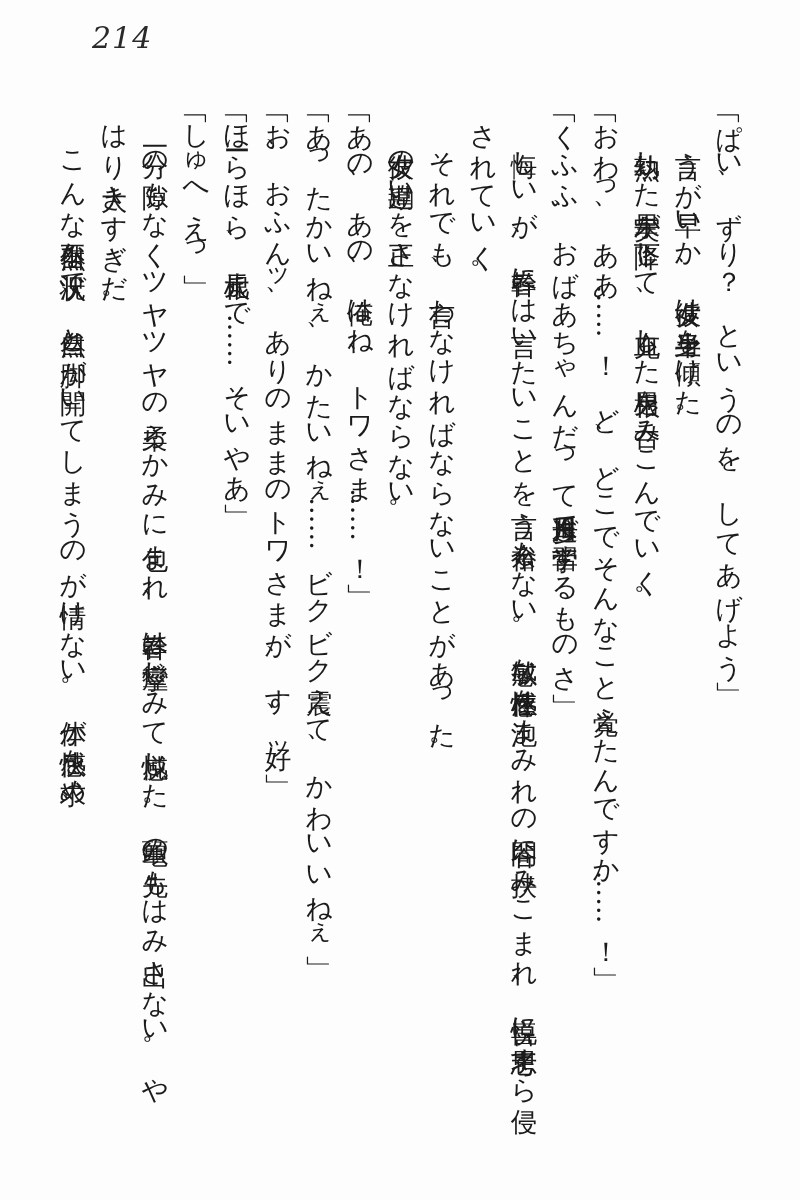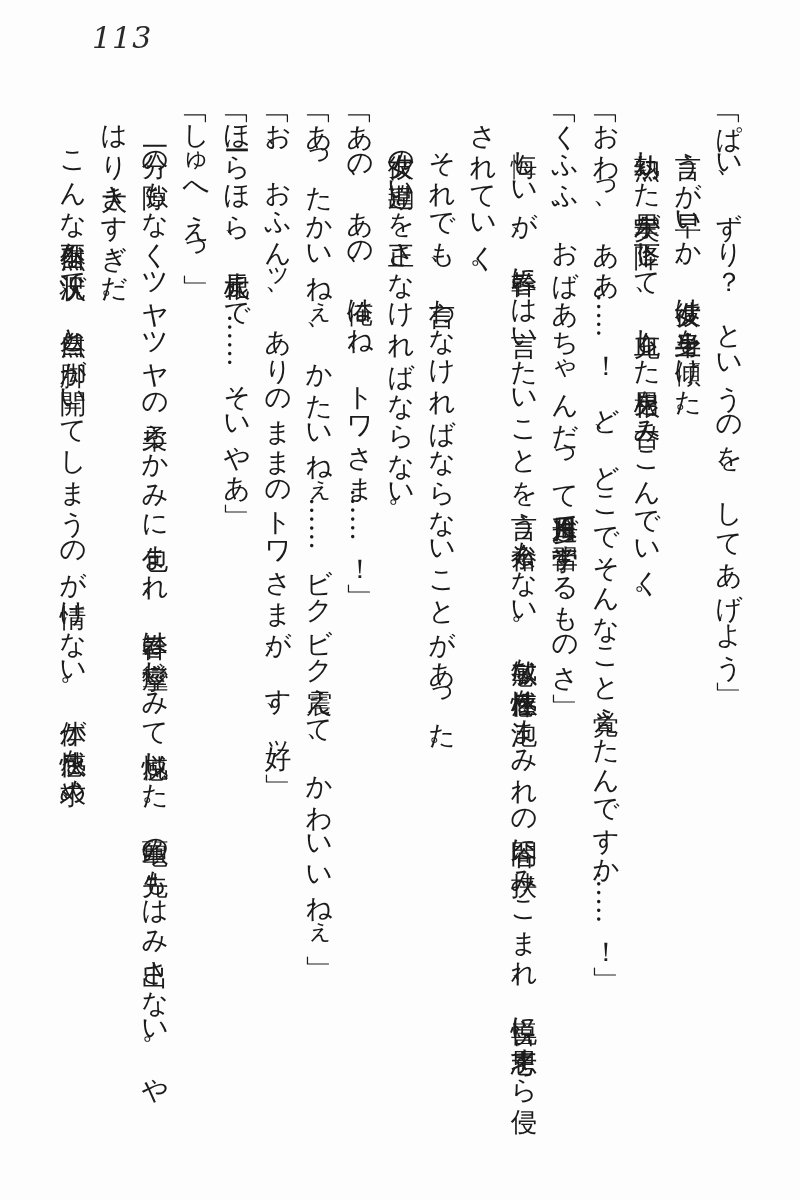--- a/index.html
+++ b/index.html
@@ -49,21 +49,21 @@
     text-indent: 0;
   }
   .para.indent {
     text-indent: 1em;
   }
 </style>
 </head>
 <body style="background: rgb(253, 253, 253);">
 
 <div class="page">
-  <div class="page-number">113</div>
+  <div class="page-number">214</div>
 
   <main class="text-block" style="color: rgb(27, 27, 27);">
       <p class="para">「ぱい、ずり？　というのを、してあげよう」</p>
       <p class="para indent">言うが早いか、彼女は上半身を傾けた。</p>
       <p class="para indent">幼熟した果実が降下して、充血した男根を呑みこんでいく。</p>
       <p class="para">「おわっ、ああ……！　ど、どこでそんなこと覚えたんですか……！」</p>
       <p class="para">「くふふ、おばあちゃんだって日進月歩で学習するものさ」</p>
       <p class="para indent">悔しいが、幹春には言いたいことを言う余裕もない。敏感な性感棒を泡まみれの谷間に挟みこまれ、喜悦に思考すら侵されていく。</p>
       <p class="para indent">それでも、言わなければならないことがあった。</p>
       <p class="para indent">彼女の勘違いを正さなければならない。</p>

